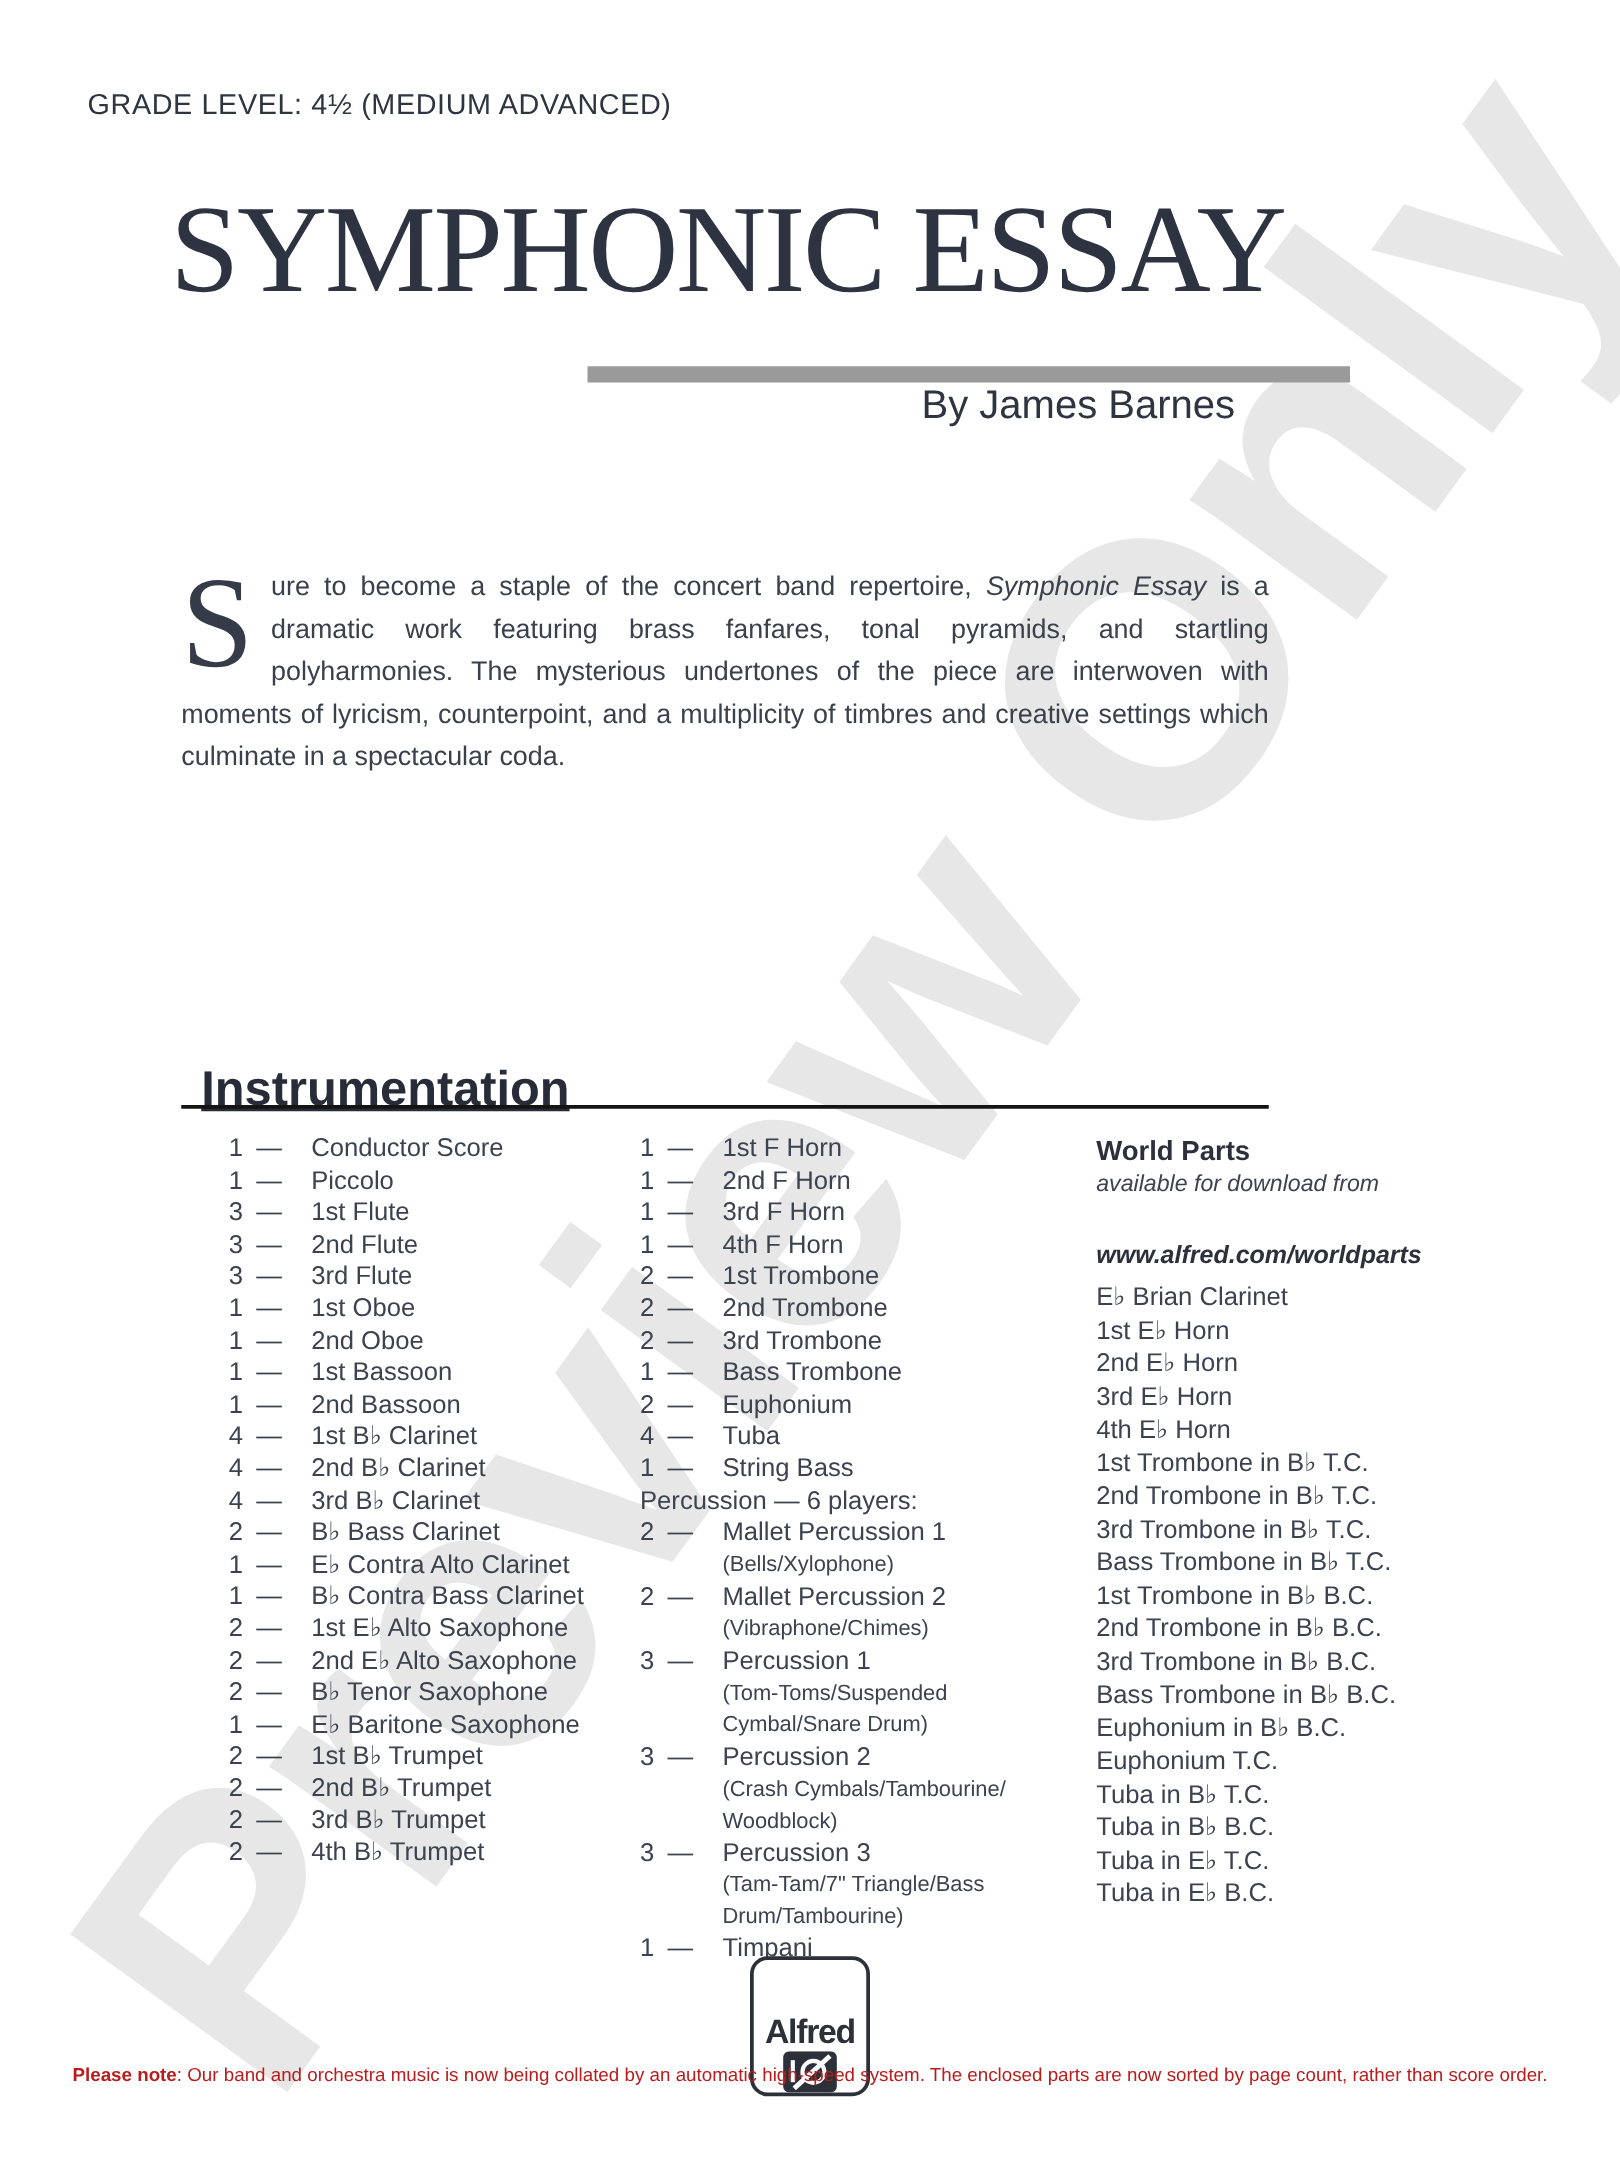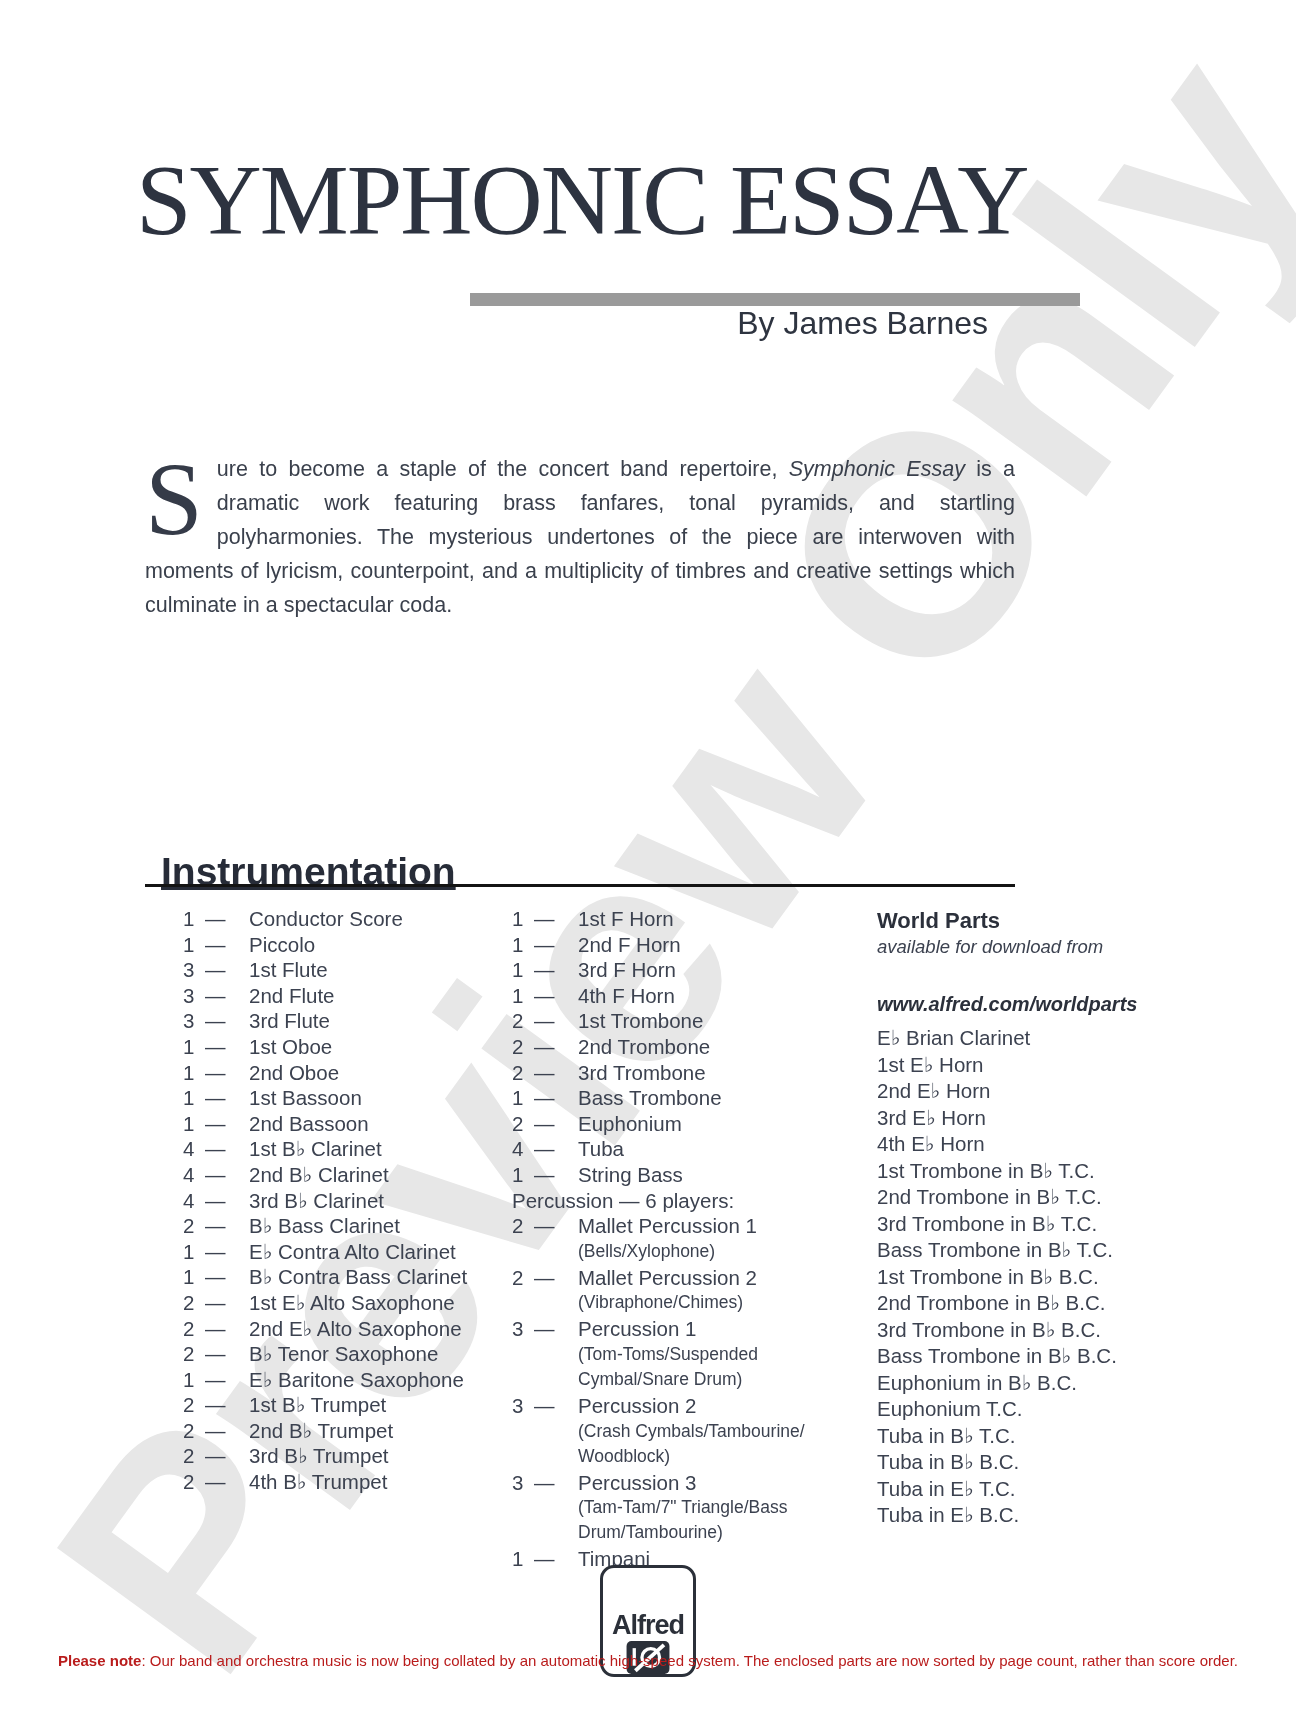--- a/index.html
+++ b/index.html
@@ -57,20 +57,21 @@
             text-align:justify;text-align-last:justify;}
   .footnote b{font-weight:700;}
 </style>
 </head>
 <body>
 
 <div class="page">
 
   <div class="watermark">Preview Only</div>
 
+  <div class="grade">GRADE LEVEL: 4½ (MEDIUM ADVANCED)</div>
 
   <h1 class="title">SYMPHONIC ESSAY</h1>
   <div class="titlebar"></div>
   <div class="byline">By James Barnes</div>
 
   <div class="intro">
     <p class="p1"><span class="dropcap">S</span><span>ure to become a staple of the concert band repertoire, </span><i>Symphonic Essay</i><span> is a dramatic work featuring brass fanfares, tonal pyramids, and startling polyharmonies. The mysterious undertones of the piece are interwoven with moments of lyricism, counterpoint, and a multiplicity of timbres and creative settings which culminate in a spectacular coda.</span></p>
   </div>
 
   <h2 class="instr-head">Instrumentation</h2>

